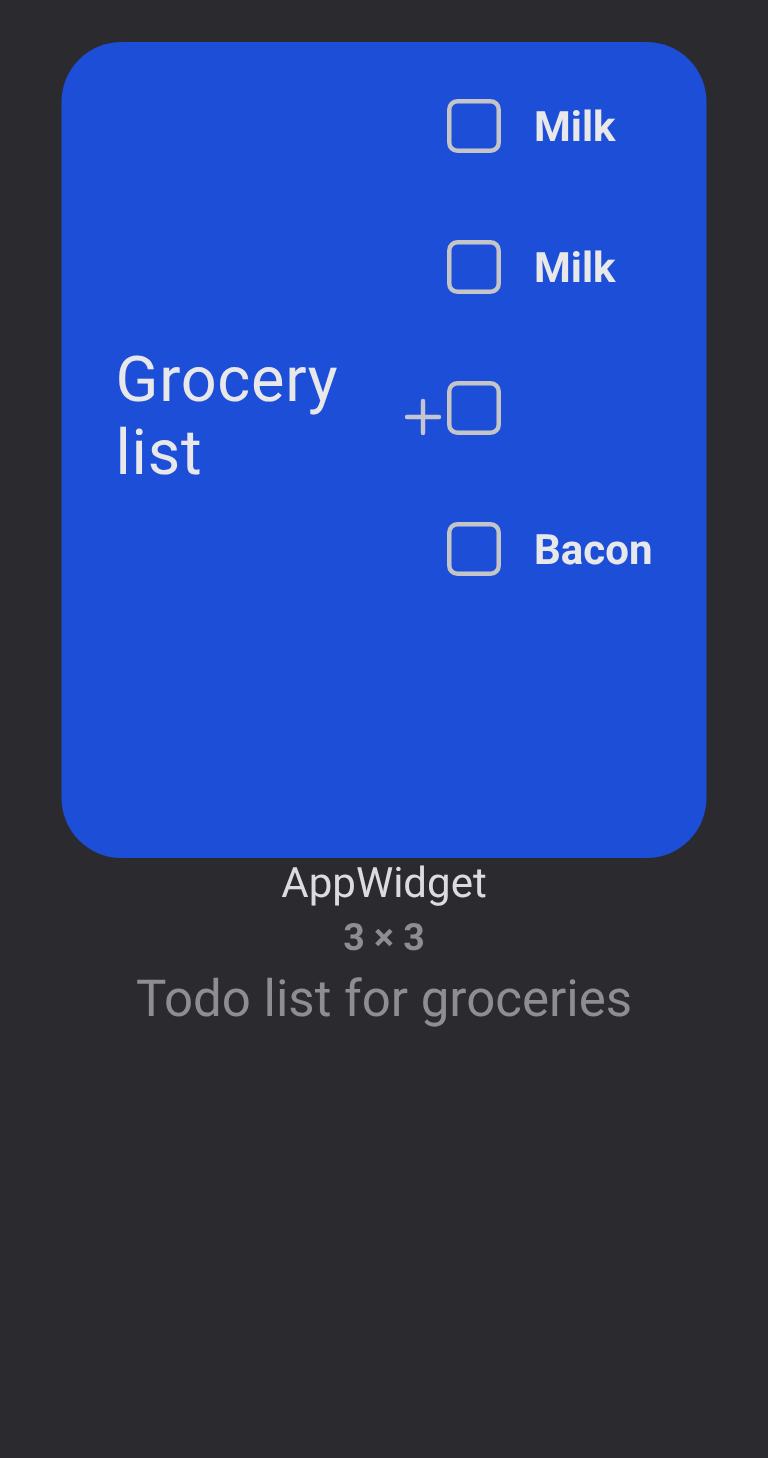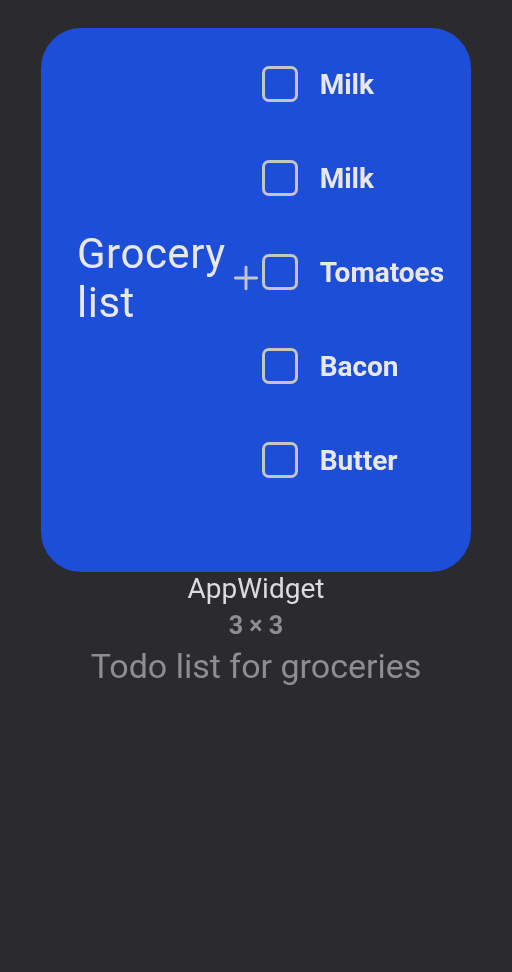--- a/index.html
+++ b/index.html
@@ -114,29 +114,24 @@
     <div class="todo-item">
       <div class="checkbox"></div>
       <div class="todo-label">Milk</div>
     </div>
     <div class="todo-item">
       <div class="checkbox"></div>
       <div class="todo-label">Milk</div>
     </div>
     <div class="todo-item">
       <div class="checkbox"></div>
-      <div class="todo-label">Tomatoes</div>
     </div>
     <div class="todo-item">
       <div class="checkbox"></div>
       <div class="todo-label">Bacon</div>
-    </div>
-    <div class="todo-item">
-      <div class="checkbox"></div>
-      <div class="todo-label">Butter</div>
     </div>
   </div>
 </div>
 
 <div class="widget-info">
   <div class="widget-name">AppWidget</div>
   <div class="widget-size">3 × 3</div>
   <div class="widget-description">Todo list for groceries</div>
 </div>
 

